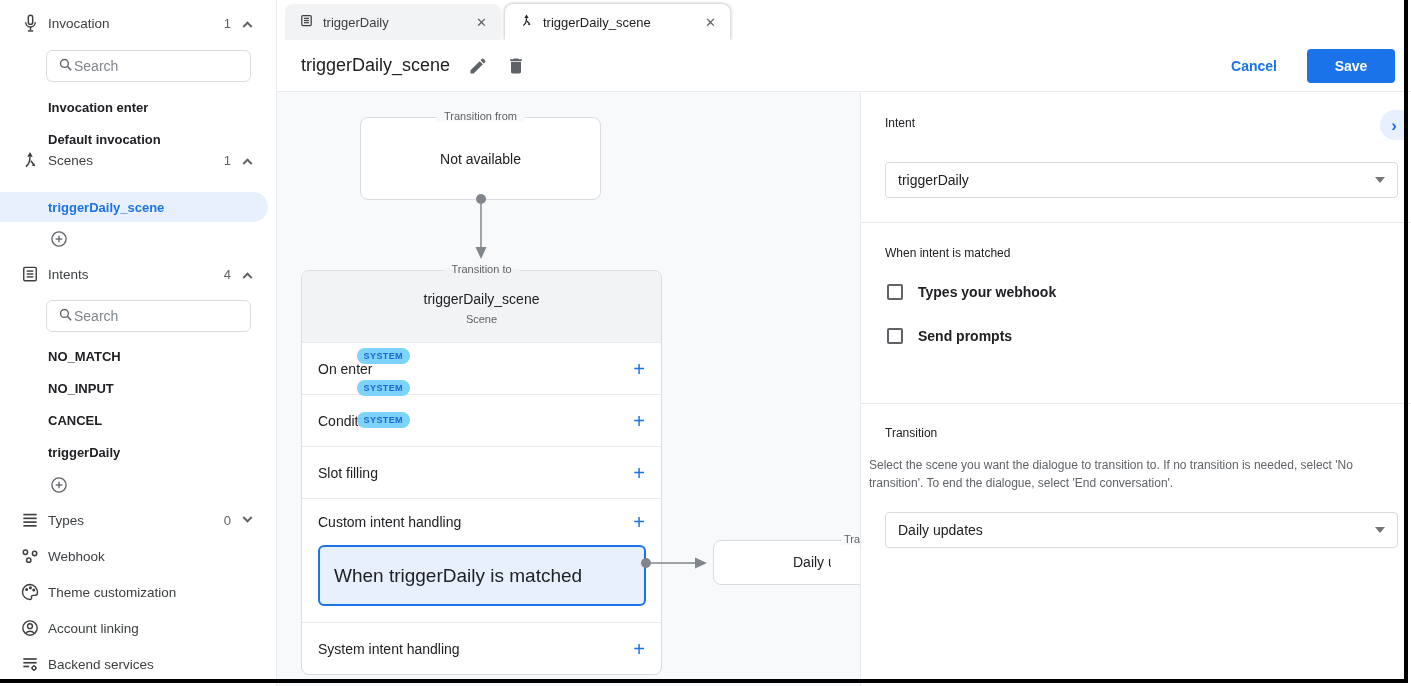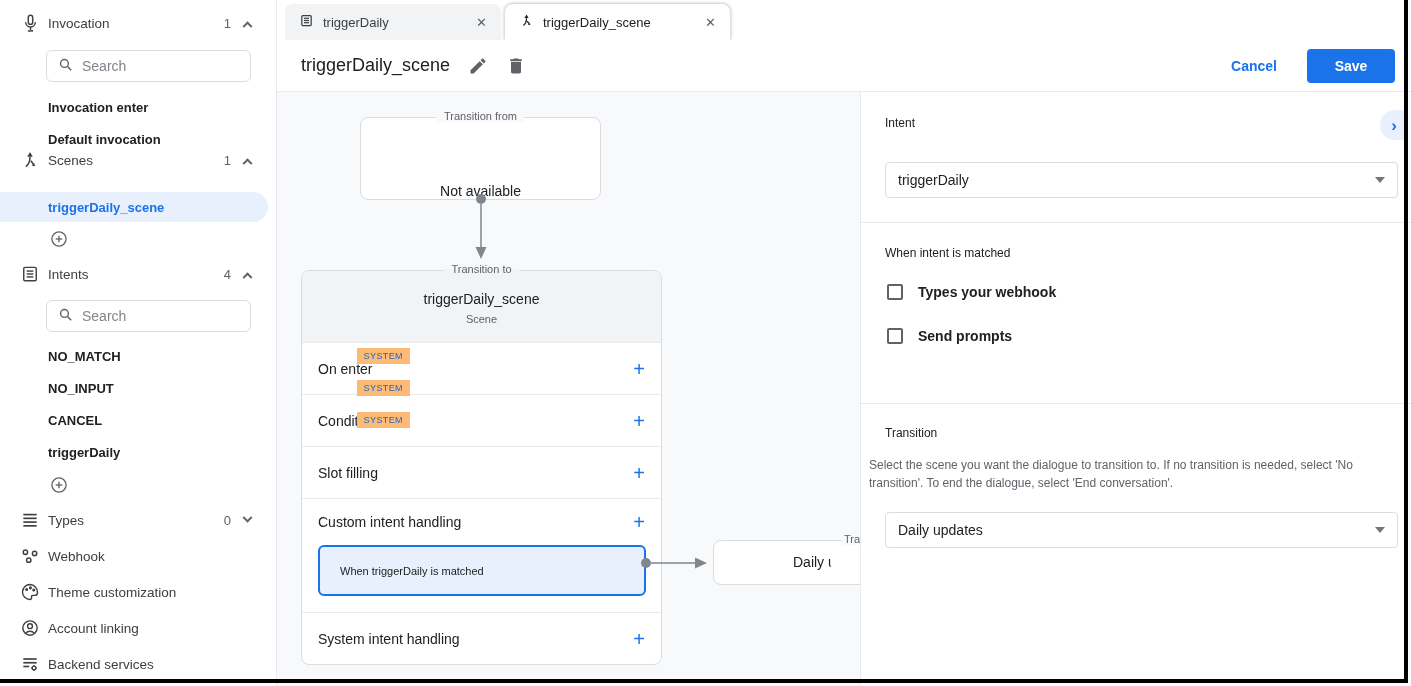--- a/index.html
+++ b/index.html
@@ -15,30 +15,30 @@
     border-right:1px solid #e8eaed; z-index:5; }
   .sb-row { position:absolute; left:0; width:277px; height:26px; display:flex; align-items:center; cursor:pointer; }
   .sb-ic { position:absolute; left:18px; width:24px; height:24px; display:flex; align-items:center; justify-content:center; }
   .sb-lbl { position:absolute; left:48px; font-size:13.5px; color:#3c4043; }
   .sb-right { position:absolute; right:26px; display:flex; align-items:center; gap:13px; }
   .sb-count { font-size:13px; color:#5f6368; }
   .chev { width:7px; height:7px; border-right:2px solid #5f6368; border-bottom:2px solid #5f6368; display:inline-block; }
   .chev.up { transform:rotate(225deg) translate(-2px,-2px); }
   .chev.down { transform:rotate(45deg) translate(-2px,-2px); }
   .sb-search { position:absolute; left:46px; width:205px; height:32px; border:1px solid #dadce0; border-radius:6px;
-    display:flex; align-items:center; gap:8px; padding:0 10px; background:#fff; }
+    display:flex; align-items:center; gap:0; padding:0 10px; background:#fff; }
   .sb-search input { border:none; outline:none; font-size:14px; width:130px; color:#202124; background:transparent;
     font-family:"Liberation Sans", sans-serif; }
   .sb-search input::placeholder { color:#80868b; }
   .sb-item { position:absolute; left:48px; height:18px; font-size:13px; font-weight:bold; color:#202124; cursor:pointer;
     display:flex; align-items:center; }
   .sb-item.selected { left:0; width:268px; height:30px; background:#e8f0fe; border-radius:0 16px 16px 0;
     padding-left:48px; color:#1a73e8; }
-  .badge { position:absolute; right:-161px; background:#fdba74; color:#1967d2; font-size:9px; font-weight:normal;
-    letter-spacing:.4px; padding:3px 7px; border-radius:0; }
+  .badge { position:absolute; right:-161px; background:#7dd3fc; color:#1967d2; font-size:9px; font-weight:bold;
+    letter-spacing:.4px; padding:3px 7px; border-radius:8px; }
   .sb-item.with-badge { width:203px; }
   .sb-item .badge { right:-159px; }
   .sb-add { position:absolute; left:49px; width:20px; height:20px; cursor:pointer; }
 
   
   .tabstrip { position:absolute; left:277px; top:0; right:0; height:40px; background:#fff; z-index:4; }
   .tab { position:absolute; top:4px; height:36px; display:flex; align-items:center; gap:9px; padding:0 14px;
     border-radius:8px 8px 0 0; font-size:13px; cursor:pointer; }
   .tab.inactive { left:8px; width:216px; background:#f1f3f4; color:#3c4043; }
   .tab.active { left:228px; width:225px; background:#fff; color:#202124;
@@ -55,36 +55,36 @@
     font-family:"Liberation Sans", sans-serif; }
   .btn-primary { background:#1a73e8; color:#fff; font-size:14px; font-weight:bold; border:none; border-radius:4px;
     width:88px; height:34px; cursor:pointer; font-family:"Liberation Sans", sans-serif; }
   .hdr-divider { position:absolute; left:277px; top:91px; right:0; height:1px; background:#e8eaed; z-index:5; }
 
   
   .canvas { position:absolute; left:277px; top:92px; width:583px; height:594px; background:#f8f9fa; overflow:hidden; }
   .legend { position:absolute; top:-8px; left:50%; transform:translateX(-50%); font-size:11px; color:#5f6368;
     background:#f8f9fa; padding:0 8px; white-space:nowrap; }
   .from-node { position:absolute; left:83px; top:25px; width:241px; height:83px; background:#fff;
-    border:1px solid #dadce0; border-radius:8px; display:flex; align-items:flex-end; justify-content:center; }
+    border:1px solid #dadce0; border-radius:8px; display:flex; align-items:center; justify-content:center; }
   .from-node .node-text { font-size:14px; color:#202124; }
   .arrow { position:absolute; }
   .scene-card { position:absolute; left:24px; top:178px; width:361px; background:#fff; border:1px solid #dadce0;
     border-radius:8px; }
   .legend.grad { background:linear-gradient(180deg,#f8f9fa 50%,#f1f3f4 50%); }
   .card-head { background:#f1f3f4; border-radius:8px 8px 0 0; height:71px; text-align:center; padding-top:20px; }
   .card-title { font-size:14px; color:#202124; }
   .card-sub { font-size:11px; color:#5f6368; margin-top:6px; }
   .card-row { border-top:1px solid #e8eaed; }
   .row-line { height:51px; display:flex; align-items:center; justify-content:space-between; padding:0 16px;
     font-size:14px; color:#202124; cursor:pointer; }
   .plus { color:#1a73e8; font-size:20px; font-weight:300; line-height:1; cursor:pointer; }
   .row-custom .row-line { height:46px; }
-  .matched-item { margin:0 15px 16px 16px; height:51px; background:#e8f0fe; border:2px solid #1a73e8; border-radius:6px;
-    display:flex; align-items:center; padding:0 20px; font-size:11px; color:#202124; cursor:pointer; }
+  .matched-item { margin:0 15px 16px 16px; height:61px; background:#e8f0fe; border:2px solid #1a73e8; border-radius:6px;
+    display:flex; align-items:center; padding:0 14px; font-size:19px; color:#202124; cursor:pointer; }
   .target-card { position:absolute; left:436px; top:448px; width:290px; height:45px; background:#fff;
     border:1px solid #dadce0; border-radius:8px; }
   .t-legend { position:absolute; top:-8px; left:128px; width:20px; overflow:hidden; white-space:nowrap;
     font-size:11px; color:#5f6368; background:#f8f9fa; padding:0 2px; }
   .t-title { position:absolute; left:79px; top:13px; width:38px; overflow:hidden; white-space:nowrap;
     font-size:14px; color:#202124; }
 
   
   .panel { position:absolute; left:860px; top:92px; width:551px; height:594px; background:#fff;
     border-left:1px solid #e8eaed; }

